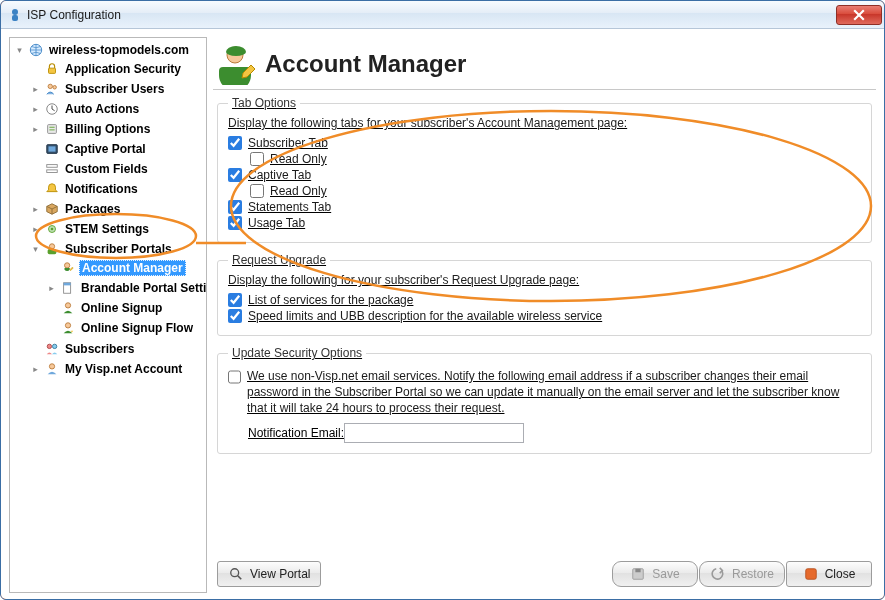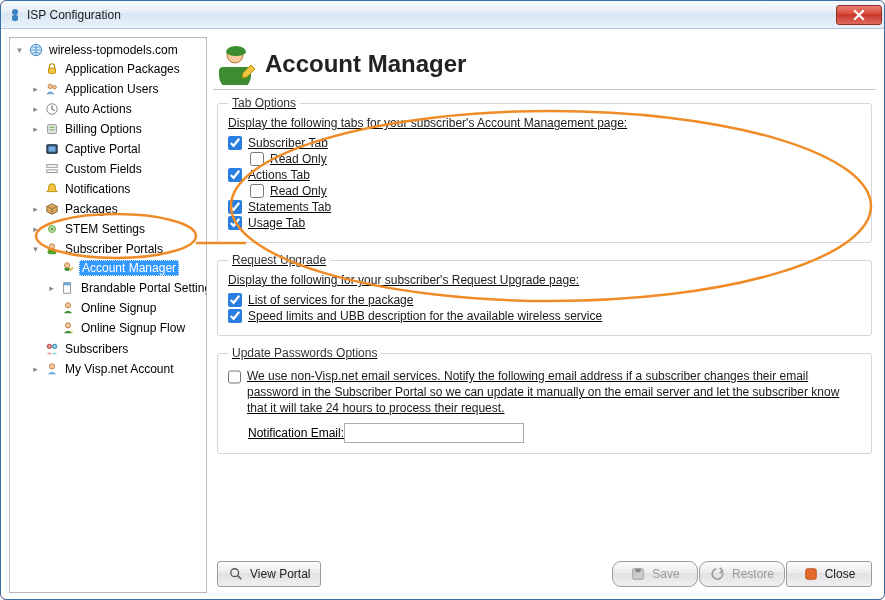--- a/index.html
+++ b/index.html
@@ -75,21 +75,21 @@
     height: 18px;
     cursor: default;
   }
   .tree .expander {
     width: 11px; height:11px;
     display:inline-flex; align-items:center; justify-content:center;
     color:#888; font-size:9px;
     flex: 0 0 11px;
   }
   .tree .node-icon { width:16px; height:16px; display:inline-flex; align-items:center; justify-content:center; flex:0 0 16px;}
-  .tree .node-label { padding: 0 2px; }
+  .tree .node-label { padding: 0 2px; font-weight: bold; }
   .tree .selected .node-label{
     background:#3399ff; color:#fff; border:1px dotted #e5f1ff;
   }
   .content {
     flex:1;
     display:flex;
     flex-direction:column;
     position:relative;
     min-width:0;
   }
@@ -187,34 +187,34 @@
             <ul>
               <li>
                   <div class="row">
                 <span class="expander"></span>
                 <span class="node-icon">
                       <svg viewBox="0 0 16 16" width="14" height="14">
                         <rect x="4" y="7" width="8" height="6" rx="1" fill="#f4c542" stroke="#b88b00"></rect>
                         <path d="M5 7 V5 a3 3 0 0 1 6 0 V7" fill="none" stroke="#b88b00" stroke-width="1.3"></path>
                       </svg>
                     </span>
-                <span class="node-label">Application Packages</span>
+                <span class="node-label">Application Security</span>
                   </div>
                 </li>
               <li>
                   <div class="row">
                 <span class="expander">▸</span>
                 <span class="node-icon">
                       <svg viewBox="0 0 16 16" width="14" height="14">
                         <circle cx="6" cy="5" r="2.5" fill="#f6c89a" stroke="#b97a3a"></circle>
                         <circle cx="11" cy="6" r="2" fill="#f6c89a" stroke="#b97a3a"></circle>
                         <path d="M2 14 q4 -5 8 0" fill="#7fb0e0" stroke="#3b82c4"></path>
                       </svg>
                     </span>
-                <span class="node-label">Application Users</span>
+                <span class="node-label">Subscriber Users</span>
                   </div>
                 </li>
               <li>
                   <div class="row">
                 <span class="expander">▸</span>
                 <span class="node-icon">
                       <svg viewBox="0 0 16 16" width="14" height="14">
                         <circle cx="8" cy="8" r="6" fill="#fff" stroke="#777"></circle>
                         <path d="M8 4 V8 L11 10" stroke="#333" fill="none"></path>
                       </svg>
@@ -411,21 +411,21 @@
           <div class="chk-row">
             <input type="checkbox" checked="" style="">
             <label>Subscriber Tab</label>
           </div>
           <div class="chk-row indent">
             <input type="checkbox" style="">
             <label>Read Only</label>
           </div>
           <div class="chk-row">
             <input type="checkbox" checked="" style="">
-            <label>Actions Tab</label>
+            <label>Captive Tab</label>
           </div>
           <div class="chk-row indent">
             <input type="checkbox" style="">
             <label>Read Only</label>
           </div>
           <div class="chk-row">
             <input type="checkbox" checked="" style="">
             <label>Statements Tab</label>
           </div>
           <div class="chk-row">
@@ -441,21 +441,21 @@
             <input type="checkbox" checked="" style="">
             <label>List of services for the package</label>
           </div>
           <div class="chk-row">
             <input type="checkbox" checked="" style="">
             <label>Speed limits and UBB description for the available wireless service</label>
           </div>
         </fieldset>
 
         <fieldset class="group">
-          <legend>Update Passwords Options</legend>
+          <legend>Update Security Options</legend>
           <div class="chk-row" style="align-items:flex-start">
             <input type="checkbox" style="margin-top: 2px;">
             <label class="note" style="margin-left:0">We use non-Visp.net email services. Notify the following email address if a subscriber changes their email password in the Subscriber Portal so we can update it manually on the email server and let the subscriber know that it will take 24 hours to process their request.</label>
           </div>
           <div class="field-row">
             <label>Notification Email:</label>
             <input type="text" value="" style="">
           </div>
         </fieldset>
 

